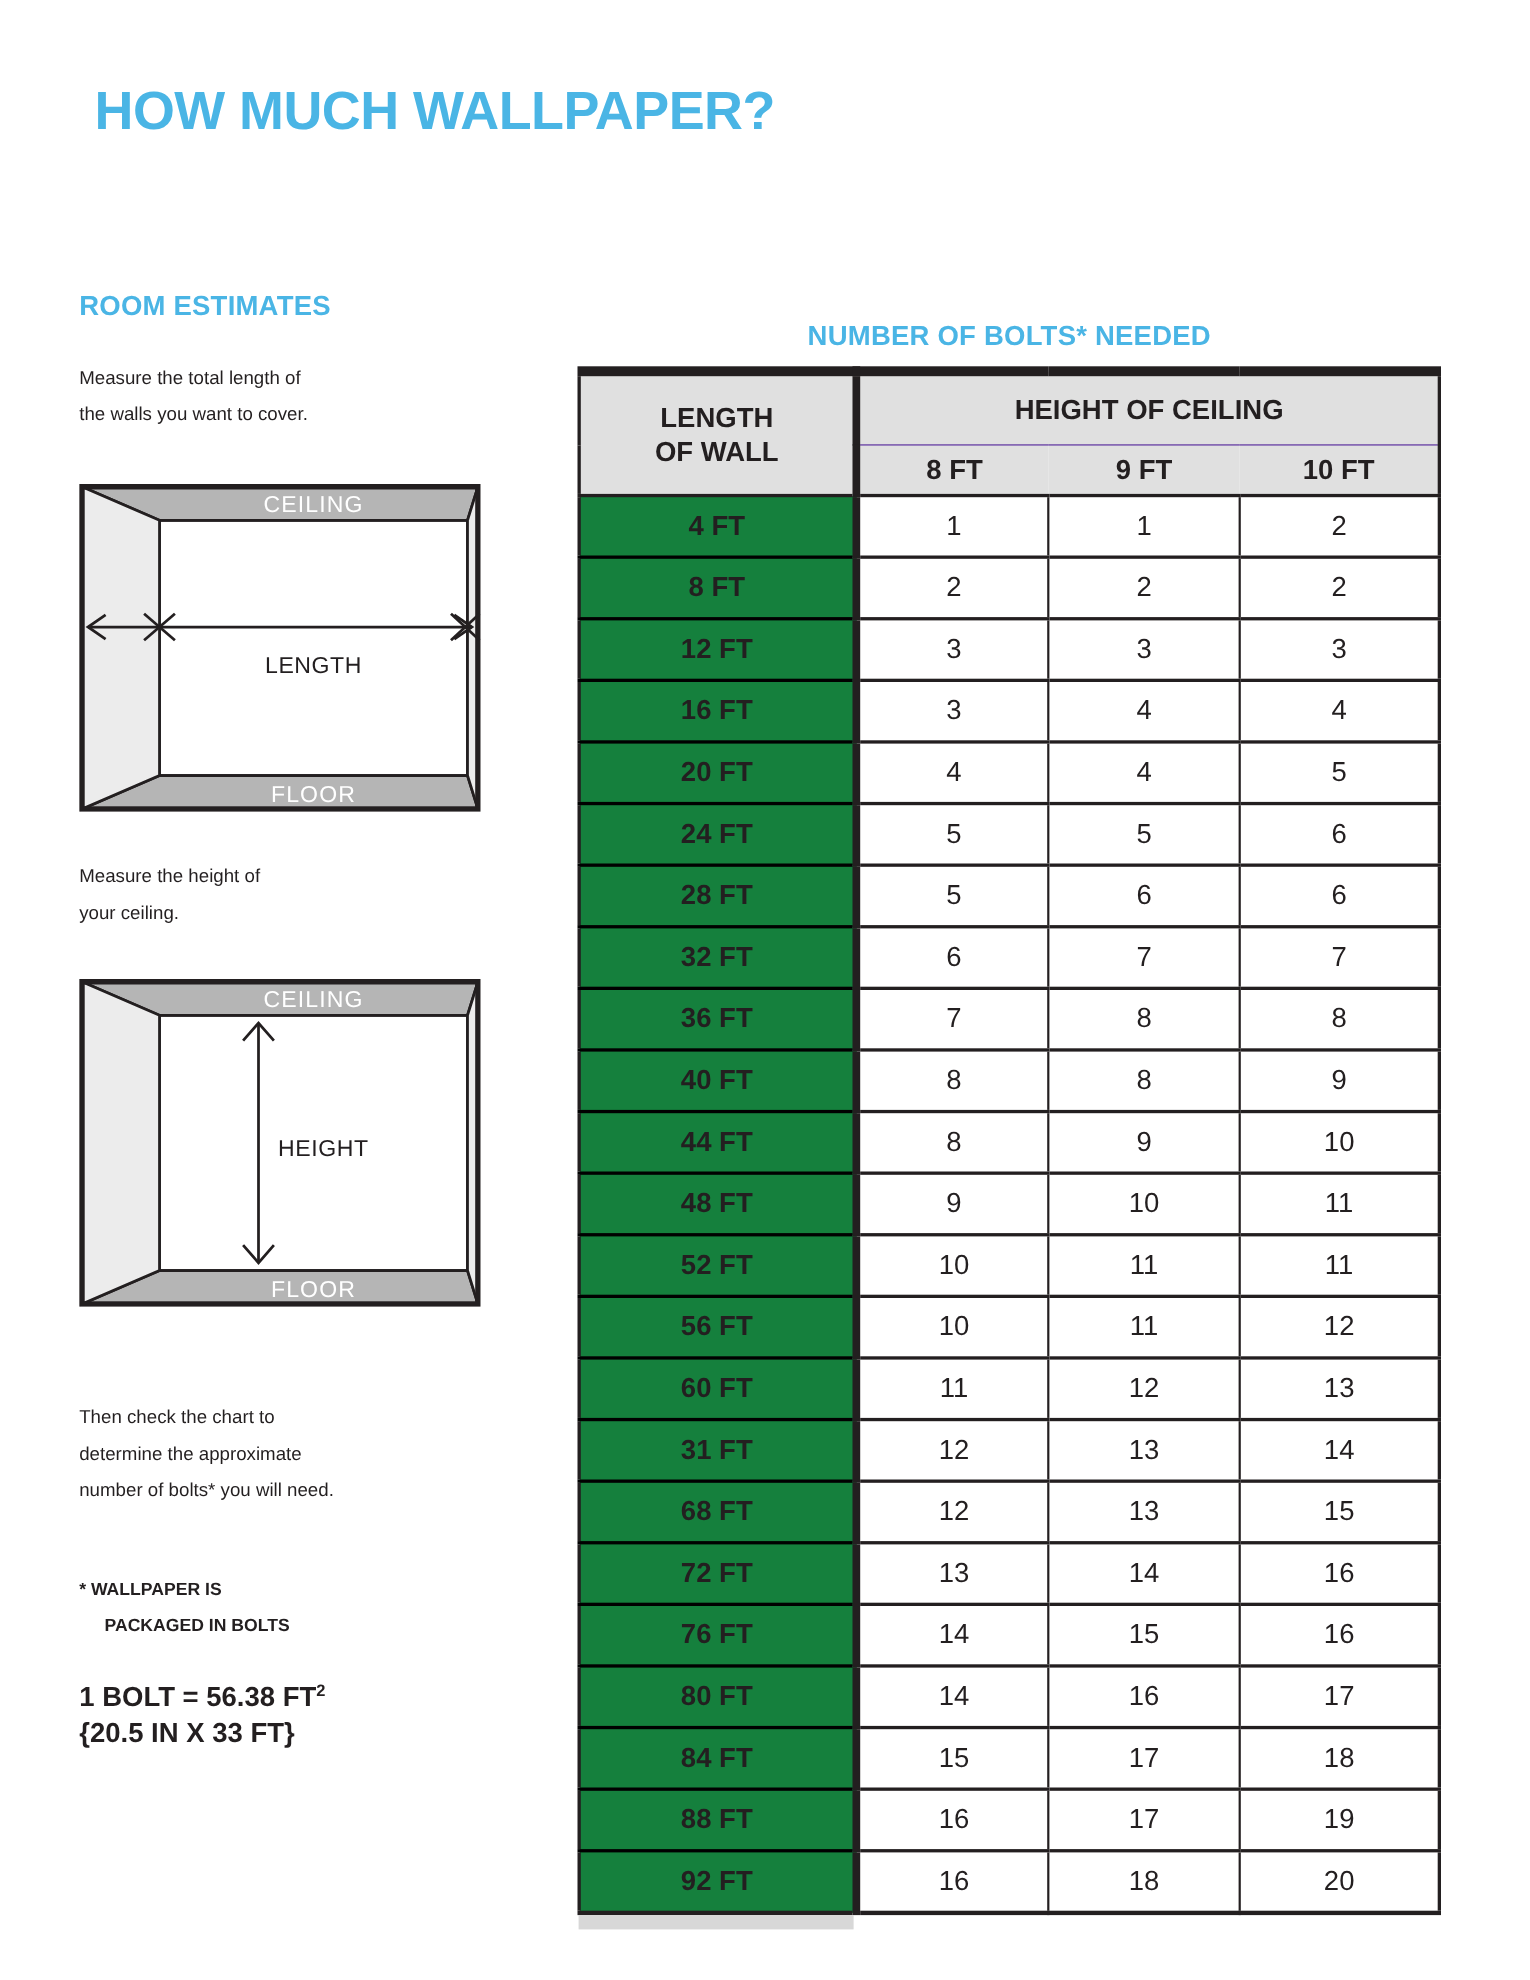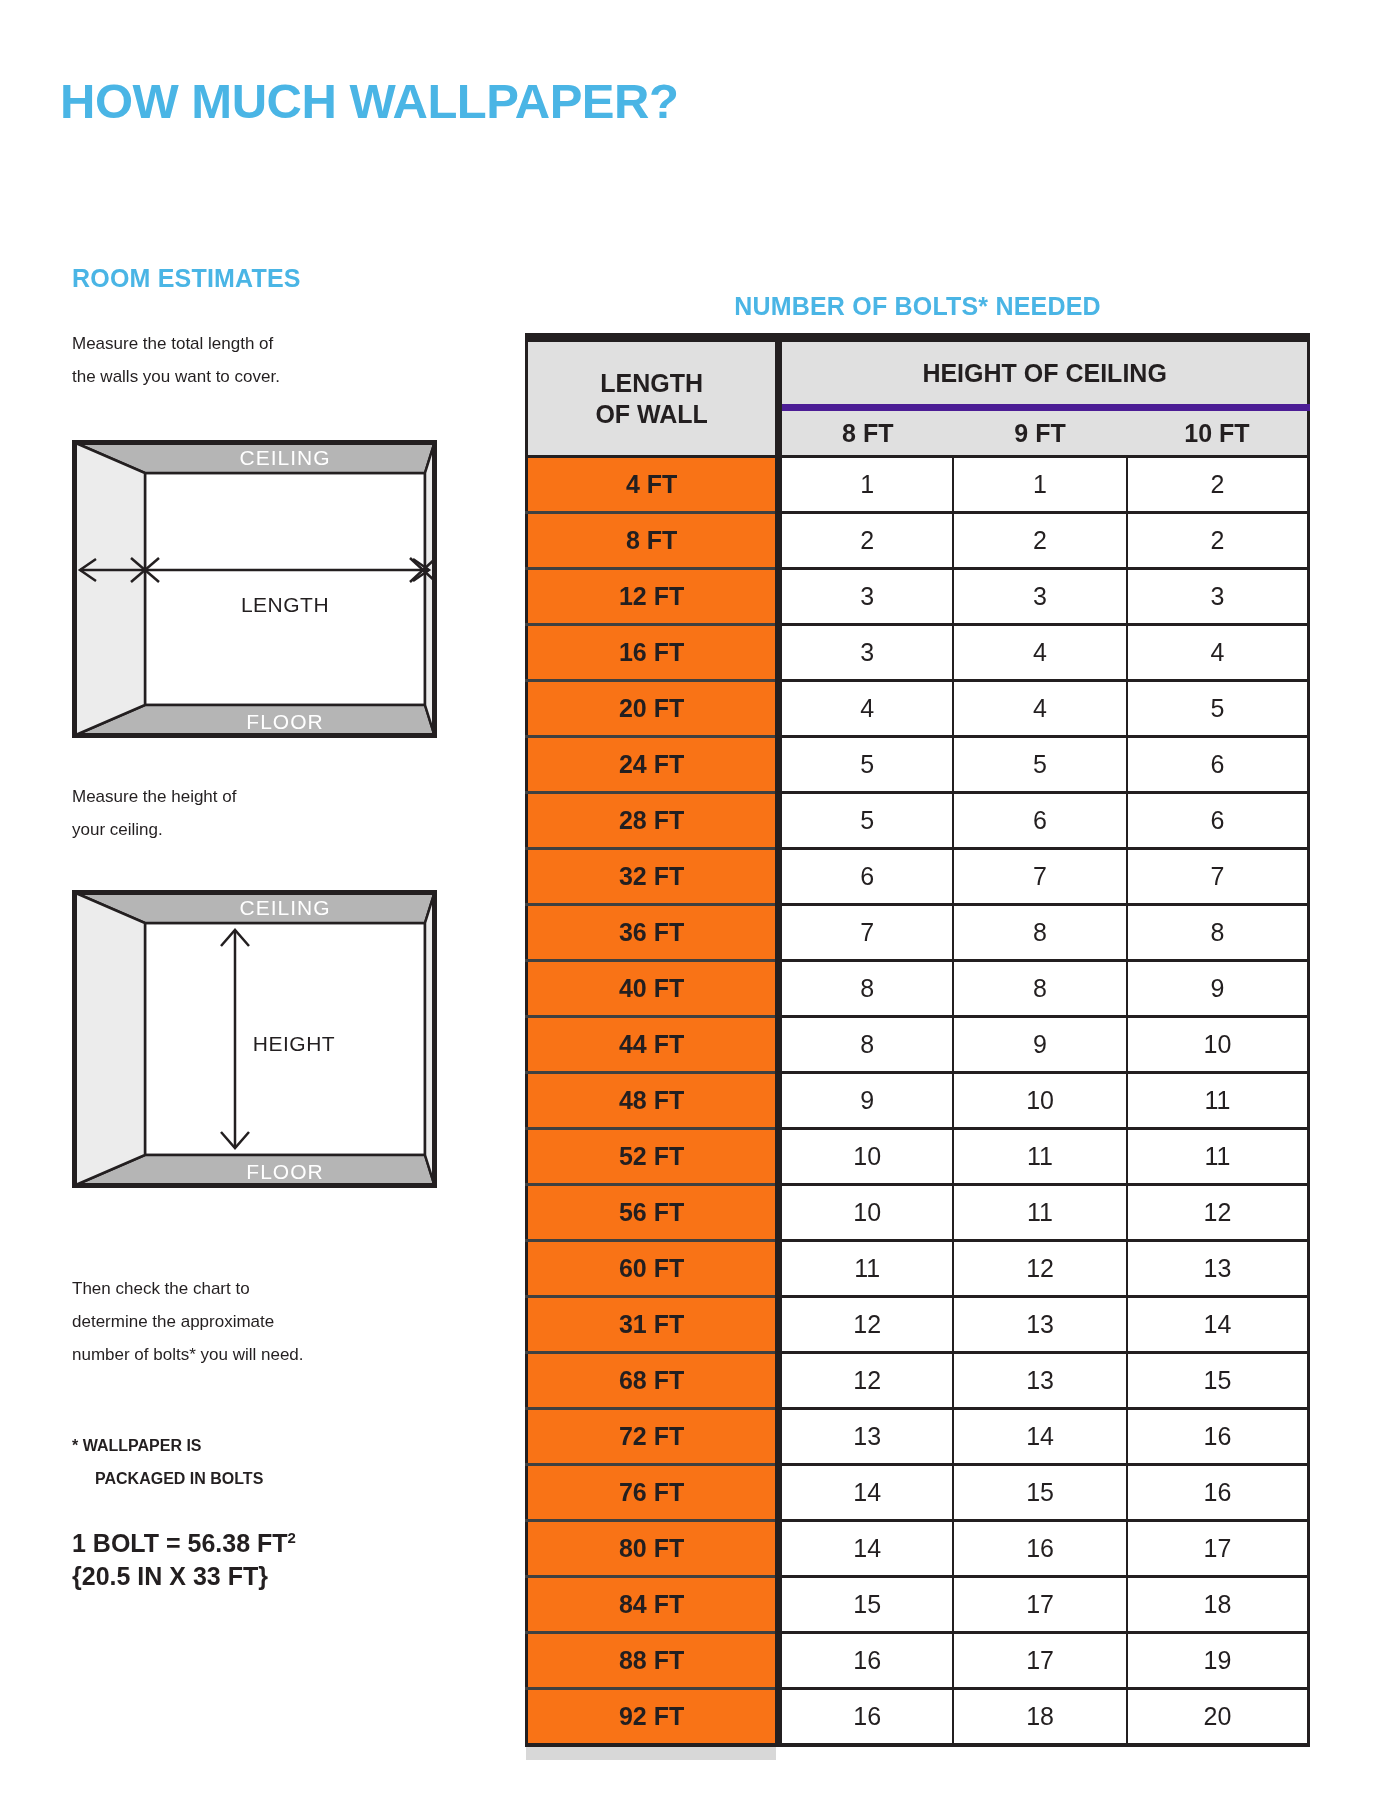--- a/index.html
+++ b/index.html
@@ -6,21 +6,21 @@
   #page{
     position:relative;
     width:1391px;height:1800px;
     background:#ffffff;
     font-family:"Liberation Sans","DejaVu Sans",sans-serif;
     color:#231F20;
     overflow:hidden;
   }
   .abs{position:absolute;}
   #page-title{
-    left:60px;top:73px;
+    left:86px;top:73px;
     font-size:49px;font-weight:bold;letter-spacing:-0.5px;
     color:#4AB5E5;
   }
   .section-heading{
     font-size:25px;font-weight:bold;color:#4AB5E5;letter-spacing:0.2px;
   }
   #room-estimates-heading{left:72px;top:264px;}
   #table-heading{left:525px;top:292px;width:785px;text-align:center;}
   .body-par{font-size:17px;line-height:33px;color:#231F20;}
   #par-measure-length{left:72px;top:327px;}
@@ -45,25 +45,25 @@
   #bolts-table th,#bolts-table td{
     text-align:center;vertical-align:middle;
     font-size:25px;padding:0;
   }
   #bolts-table thead th{background:#E0E0E0;font-weight:bold;}
   th.corner-cell{
     width:250px;border-right:7px solid #231F20;
     font-size:26px;line-height:31px;
     border-bottom:3px solid #231F20;
   }
-  th.group-cell{height:62px;border-bottom:7px solid #4c1d95;font-size:26px;}
+  th.group-cell{height:62px;border-bottom:1px solid #4c1d95;font-size:26px;}
   tr.subheader-row th{height:44px;border-bottom:3px solid #231F20;border-left:none;border-right:none;}
   #bolts-table tbody th{
-    background:#f97316;font-weight:bold;
-    border-right:7px solid #231F20;border-top:3px solid #404040;
+    background:#15803d;font-weight:bold;
+    border-right:7px solid #231F20;border-top:3px solid #000000;
   }
   #bolts-table tbody td{
     background:#ffffff;border:2.5px solid #231F20;border-top-width:3px;
     height:53px;
   }
   #table-foot-strip{
     width:250px;height:13px;background:#D8D8D8;margin-left:1px;
   }
   svg text{font-family:"Liberation Sans","DejaVu Sans",sans-serif;}
 </style>

